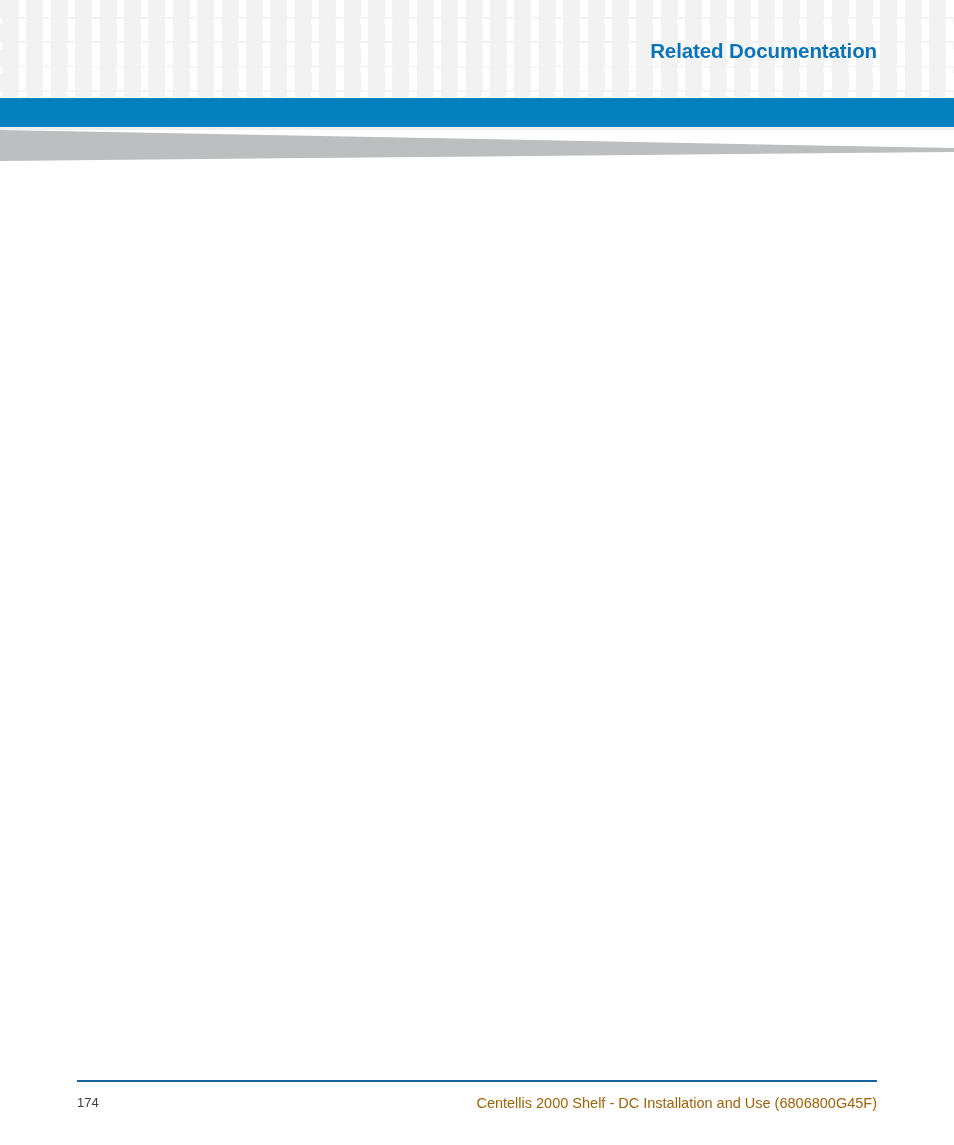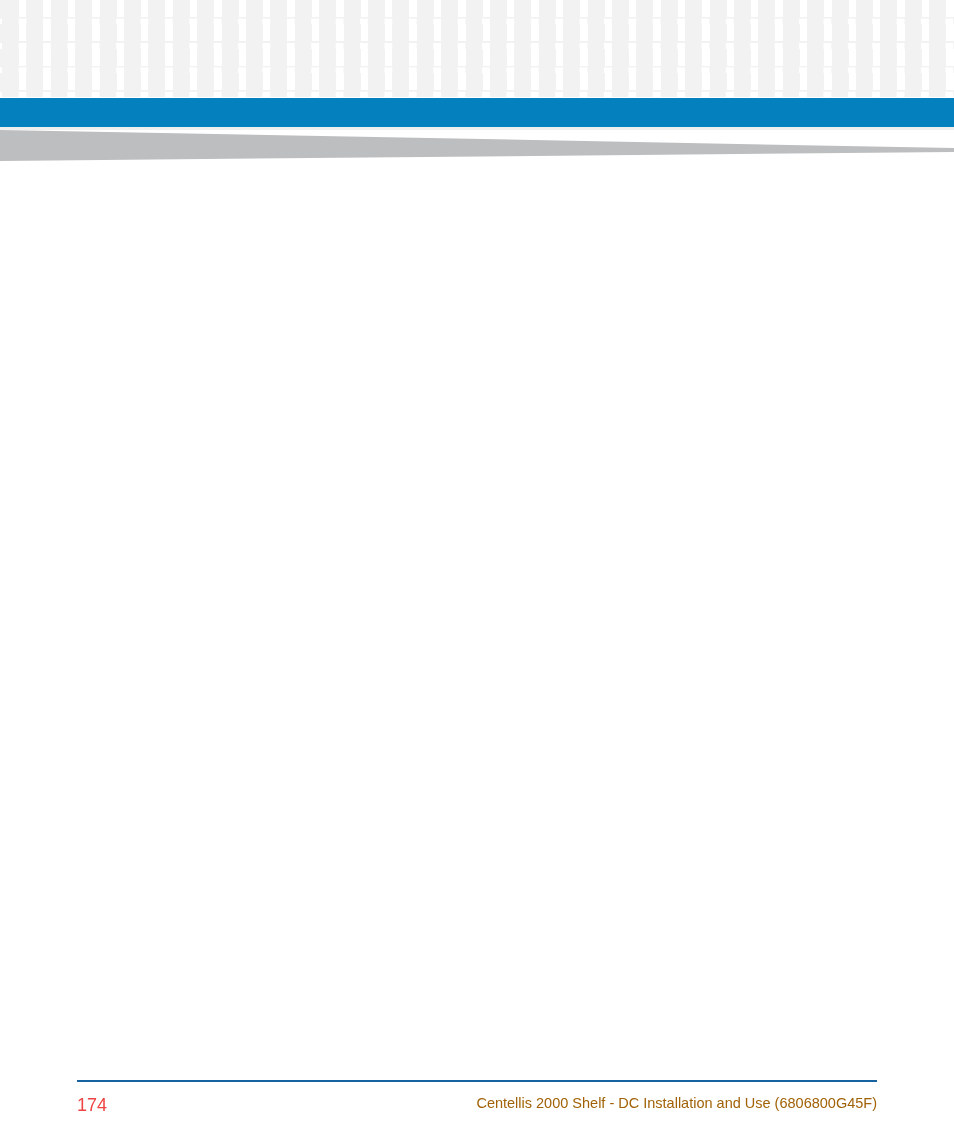--- a/index.html
+++ b/index.html
@@ -124,41 +124,42 @@
     left: 77px;
     top: 0;
     width: 800px;
     height: 1.6px;
     background: #1763a0;
   }
   .footer-page-number {
     position: absolute;
     left: 77px;
     top: 16px;
-    font-size: 18px;
-    color: #ef4444;
+    font-size: 13px;
+    color: #404040;
     line-height: 1;
   }
   .footer-doc-title {
     position: absolute;
     right: 77px;
     top: 16px;
     font-size: 14.5px;
     color: #a16207;
     line-height: 1;
     white-space: nowrap;
   }
 </style>
 </head>
 <body>
 
 <div class="page">
 
   <div class="header-grid"></div>
 
+  <div class="header-title">Related Documentation</div>
 
   <div class="blue-band"></div>
   <div class="blue-band-shadow"></div>
 
   <div class="swoosh">
     <svg viewBox="0 0 954 34" preserveAspectRatio="none" aria-hidden="true">
       <polygon points="0,0 954,18 954,22 0,31" fill="#bcbec0"></polygon>
     </svg>
   </div>
 

